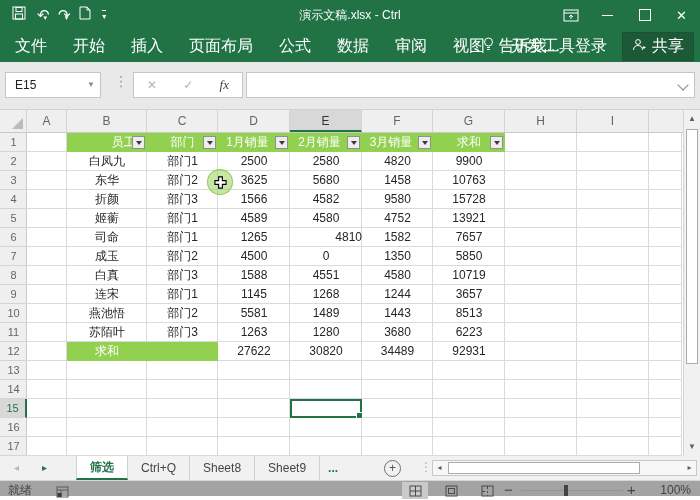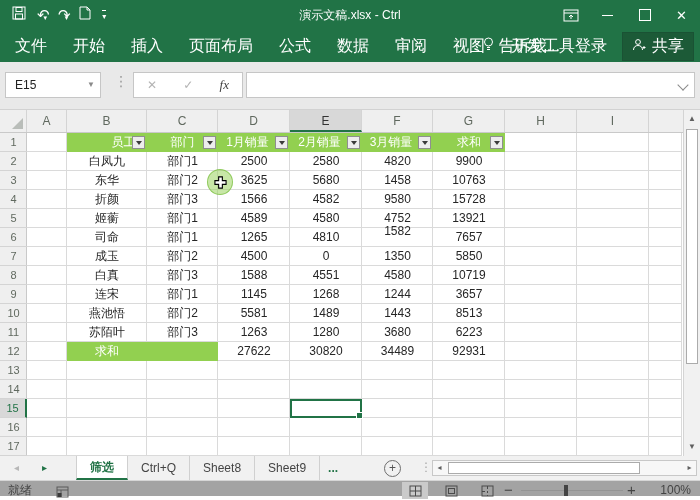--- a/index.html
+++ b/index.html
@@ -282,22 +282,22 @@
       <div class="cell" style="left: 406px; top: 57px; width: 72px;"><span>15728</span></div>
       <div class="cell" style="left: 40px; top: 76px; width: 80px;"><span>姬蘅</span></div>
       <div class="cell" style="left: 120px; top: 76px; width: 71px;"><span>部门1</span></div>
       <div class="cell" style="left: 191px; top: 76px; width: 72px;"><span>4589</span></div>
       <div class="cell" style="left: 263px; top: 76px; width: 72px;"><span>4580</span></div>
       <div class="cell" style="left: 335px; top: 76px; width: 71px;"><span>4752</span></div>
       <div class="cell" style="left: 406px; top: 76px; width: 72px;"><span>13921</span></div>
       <div class="cell" style="left: 40px; top: 95px; width: 80px;"><span>司命</span></div>
       <div class="cell" style="left: 120px; top: 95px; width: 71px;"><span>部门1</span></div>
       <div class="cell" style="left: 191px; top: 95px; width: 72px;"><span>1265</span></div>
-      <div class="cell" style="left: 263px; top: 95px; width: 72px;"><span>4810</span></div>
-      <div class="cell" style="left: 335px; top: 89px; width: 71px;"><span>1582</span></div>
+      <div class="cell" style="left: 263px; top: 95px; width: 72px; text-align: right;"><span>4810</span></div>
+      <div class="cell" style="left: 335px; top: 95px; width: 71px;"><span>1582</span></div>
       <div class="cell" style="left: 406px; top: 95px; width: 72px;"><span>7657</span></div>
       <div class="cell" style="left: 40px; top: 114px; width: 80px;"><span>成玉</span></div>
       <div class="cell" style="left: 120px; top: 114px; width: 71px;"><span>部门2</span></div>
       <div class="cell" style="left: 191px; top: 114px; width: 72px;"><span>4500</span></div>
       <div class="cell" style="left: 263px; top: 114px; width: 72px;"><span>0</span></div>
       <div class="cell" style="left: 335px; top: 114px; width: 71px;"><span>1350</span></div>
       <div class="cell" style="left: 406px; top: 114px; width: 72px;"><span>5850</span></div>
       <div class="cell" style="left: 40px; top: 133px; width: 80px;"><span>白真</span></div>
       <div class="cell" style="left: 120px; top: 133px; width: 71px;"><span>部门3</span></div>
       <div class="cell" style="left: 191px; top: 133px; width: 72px;"><span>1588</span></div>

